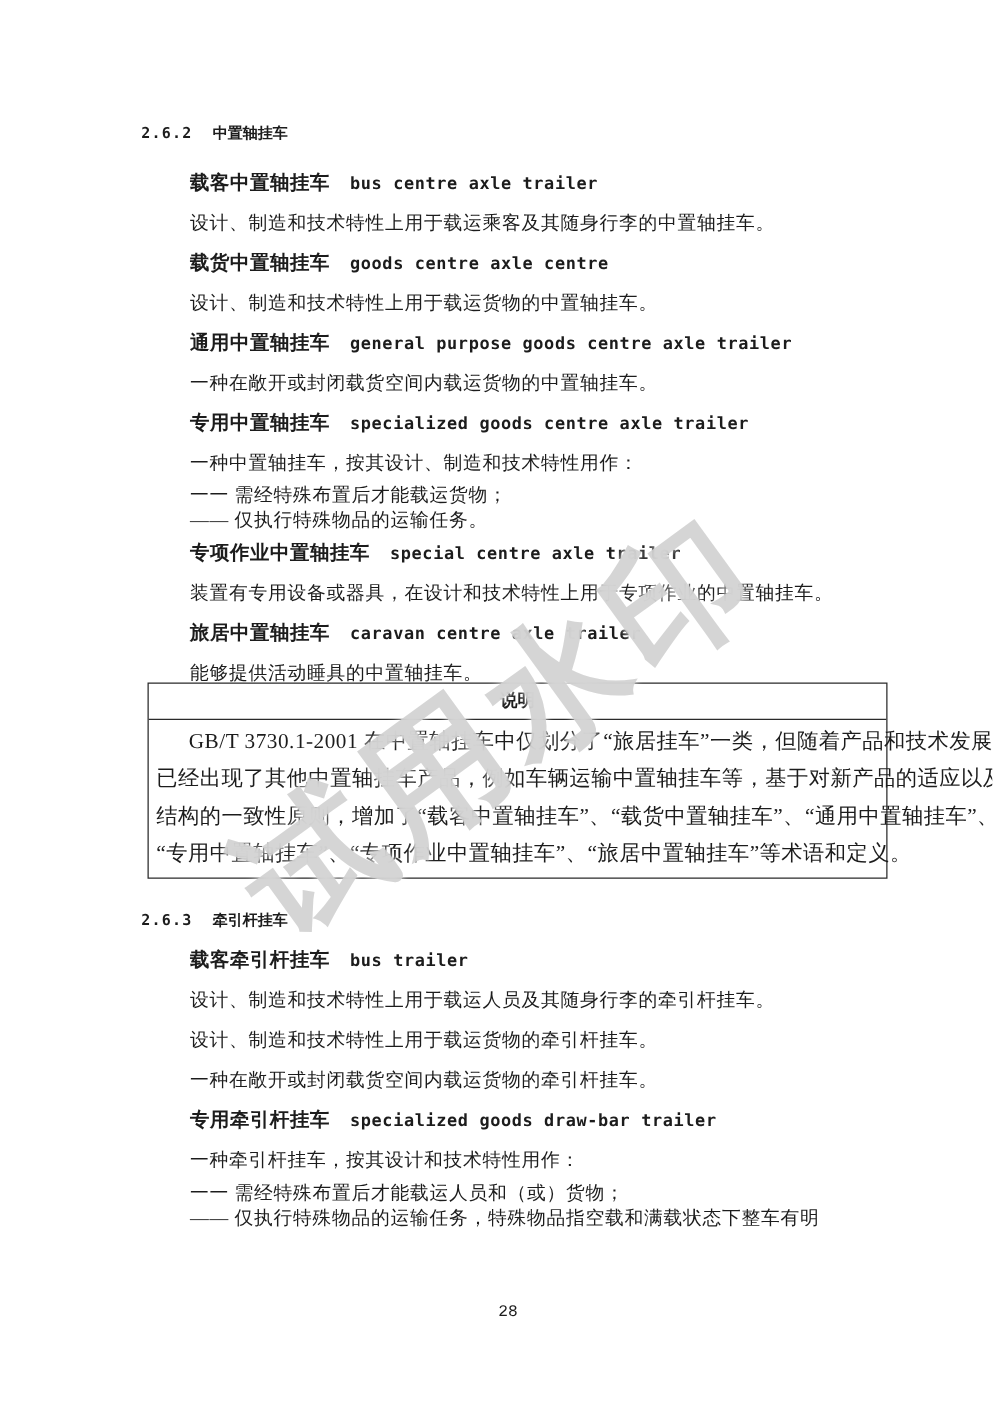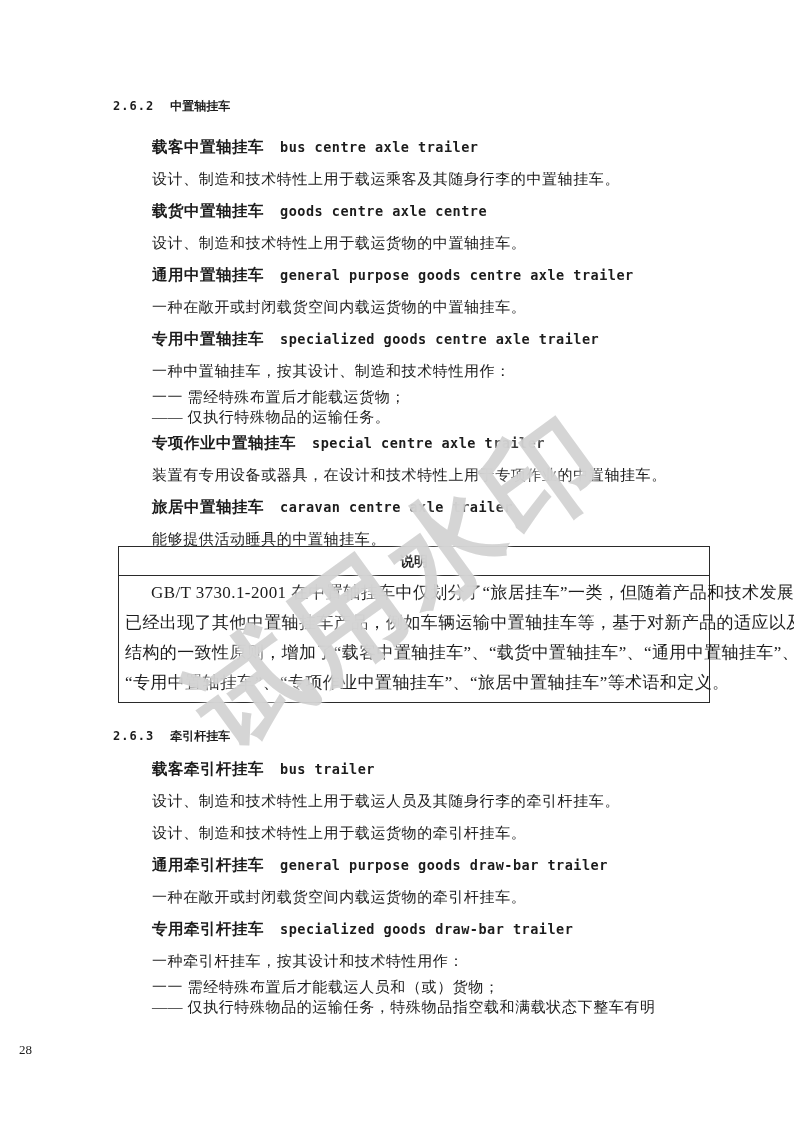--- a/index.html
+++ b/index.html
@@ -96,24 +96,25 @@
     white-space: nowrap;
     font-family: "Liberation Serif", serif;
   }
   .nb-line.indent { padding-left: 26px; }
   
   .pageno {
     position: absolute;
     top: 1040px;
     left: 0;
     right: 0;
+    text-align: center;
     font-size: 13px;
     height: 20px;
     line-height: 20px;
-    font-family: Liberation Serif, serif;
+    font-family: Liberation Mono, monospace;
     padding-left: 19px;
   }
 </style>
 </head>
 <body>
 
 <div class="page">
 
   <div class="watermark">试用水印</div>
 
@@ -173,23 +174,20 @@
     </div>
     <div class="spacer1"></div>
     <div class="body">
       <div class="t">
         <span class="zh">载客牵引杆挂车</span><span class="en">bus trailer</span>
       </div>
       <div class="d">设计、制造和技术特性上用于载运人员及其随身行李的牵引杆挂车。</div>
 
       <div class="d">设计、制造和技术特性上用于载运货物的牵引杆挂车。</div>
 
-      <div class="t">
-        <span class="zh">通用牵引杆挂车</span><span class="en">general purpose goods draw-bar trailer</span>
-      </div>
       <div class="d">一种在敞开或封闭载货空间内载运货物的牵引杆挂车。</div>
 
       <div class="t">
         <span class="zh">专用牵引杆挂车</span><span class="en">specialized goods draw-bar trailer</span>
       </div>
       <div class="d">一种牵引杆挂车，按其设计和技术特性用作：</div>
       <div class="d dash">一一 需经特殊布置后才能载运人员和（或）货物；</div>
       <div class="d dash">—— 仅执行特殊物品的运输任务，特殊物品指空载和满载状态下整车有明</div>
     </div>
   </div>

